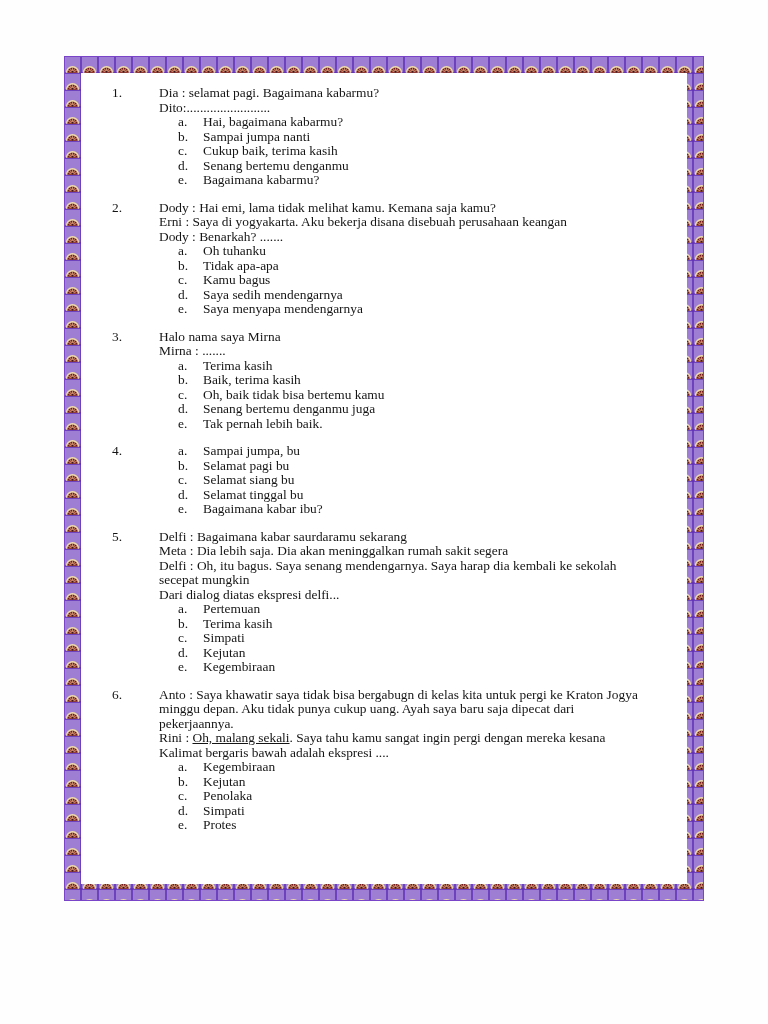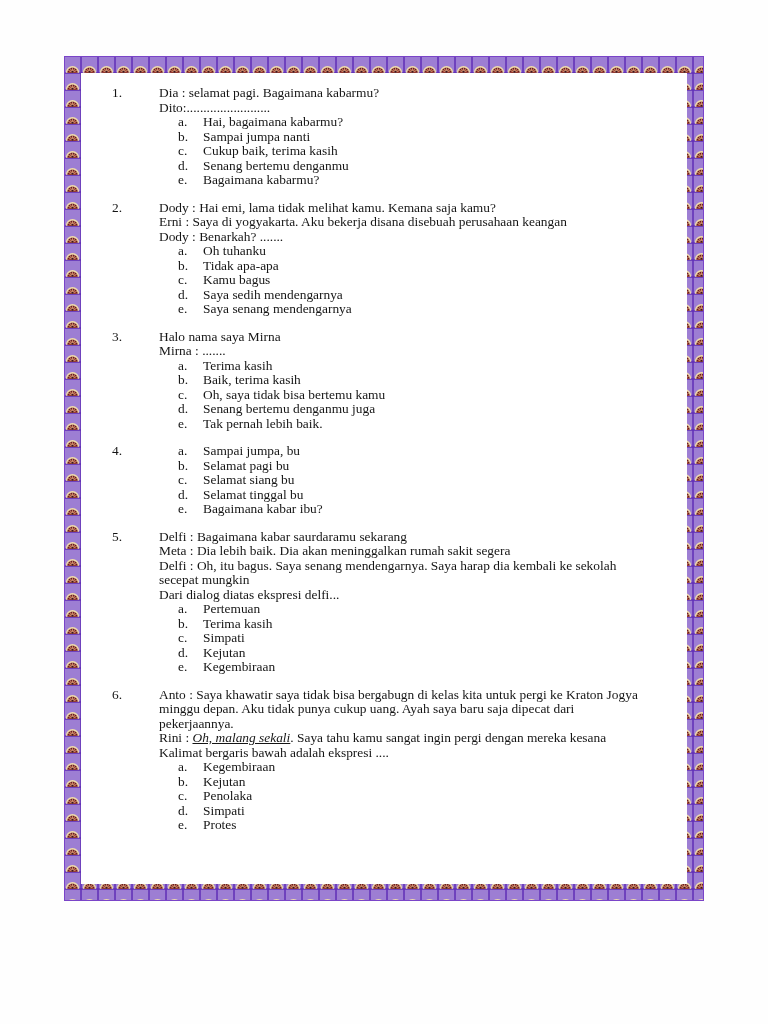--- a/index.html
+++ b/index.html
@@ -15,21 +15,21 @@
     background:#ffffff;box-sizing:border-box;padding:13px 6px 0 31px;
     font-size:13.4px;line-height:14.5px;overflow:hidden;
   }
   .q{display:flex;margin:0 0 13px 0;}
   .q-num{width:23px;flex:none;}
   .q-body{flex:1;min-width:0;margin-left:24px;}
   .stem{margin:0;white-space:nowrap;}
   .opts{padding-left:19px;}
   .opt{display:flex;white-space:nowrap;}
   .letter{width:25px;flex:none;}
-  .underline{text-decoration:underline;font-style:italic;}
+  .underline{text-decoration:underline;}
 </style>
 </head>
 <body>
 
 <div class="frame">
   <svg class="border-svg" width="640" height="845" viewBox="0 0 640 845" xmlns="http://www.w3.org/2000/svg">
     <defs>
       <pattern id="fantile" width="17" height="17" patternUnits="userSpaceOnUse">
         <rect width="17" height="17" fill="#9d7ed3"></rect>
         <rect x="0.35" y="0.35" width="16.3" height="16.3" fill="none" stroke="#5f2db6" stroke-width="0.8"></rect>
@@ -103,21 +103,21 @@
           <div class="opt">
               <span class="letter">c.</span>
               <span>Kamu bagus</span>
             </div>
           <div class="opt">
               <span class="letter">d.</span>
               <span>Saya sedih mendengarnya</span>
             </div>
           <div class="opt">
               <span class="letter">e.</span>
-              <span>Saya senang mendengarnya</span>
+              <span>Saya menyapa mendengarnya</span>
             </div>
         </div>
       </div>
     </div>
 
     <div class="q">
       <div class="q-num">3.</div>
       <div class="q-body">
         <p class="stem">Halo nama saya Mirna</p>
         <p class="stem">Mirna : .......</p>
@@ -125,21 +125,21 @@
           <div class="opt">
               <span class="letter">a.</span>
               <span>Terima kasih</span>
             </div>
           <div class="opt">
               <span class="letter">b.</span>
               <span>Baik, terima kasih</span>
             </div>
           <div class="opt">
               <span class="letter">c.</span>
-              <span>Oh, saya tidak bisa bertemu kamu</span>
+              <span>Oh, baik tidak bisa bertemu kamu</span>
             </div>
           <div class="opt">
               <span class="letter">d.</span>
               <span>Senang bertemu denganmu juga</span>
             </div>
           <div class="opt">
               <span class="letter">e.</span>
               <span>Tak pernah lebih baik.</span>
             </div>
         </div>
@@ -171,21 +171,21 @@
               <span>Bagaimana kabar ibu?</span>
             </div>
         </div>
       </div>
     </div>
 
     <div class="q">
       <div class="q-num">5.</div>
       <div class="q-body">
         <p class="stem">Delfi : Bagaimana kabar saurdaramu sekarang</p>
-        <p class="stem">Meta : Dia lebih baik. Dia akan meninggalkan rumah sakit segera</p>
+        <p class="stem">Meta : Dia lebih saja. Dia akan meninggalkan rumah sakit segera</p>
         <p class="stem">Delfi : Oh, itu bagus. Saya senang mendengarnya. Saya harap dia kembali ke sekolah</p>
         <p class="stem">secepat mungkin</p>
         <p class="stem">Dari dialog diatas ekspresi delfi...</p>
         <div class="opts">
           <div class="opt">
               <span class="letter">a.</span>
               <span>Pertemuan</span>
             </div>
           <div class="opt">
               <span class="letter">b.</span>

